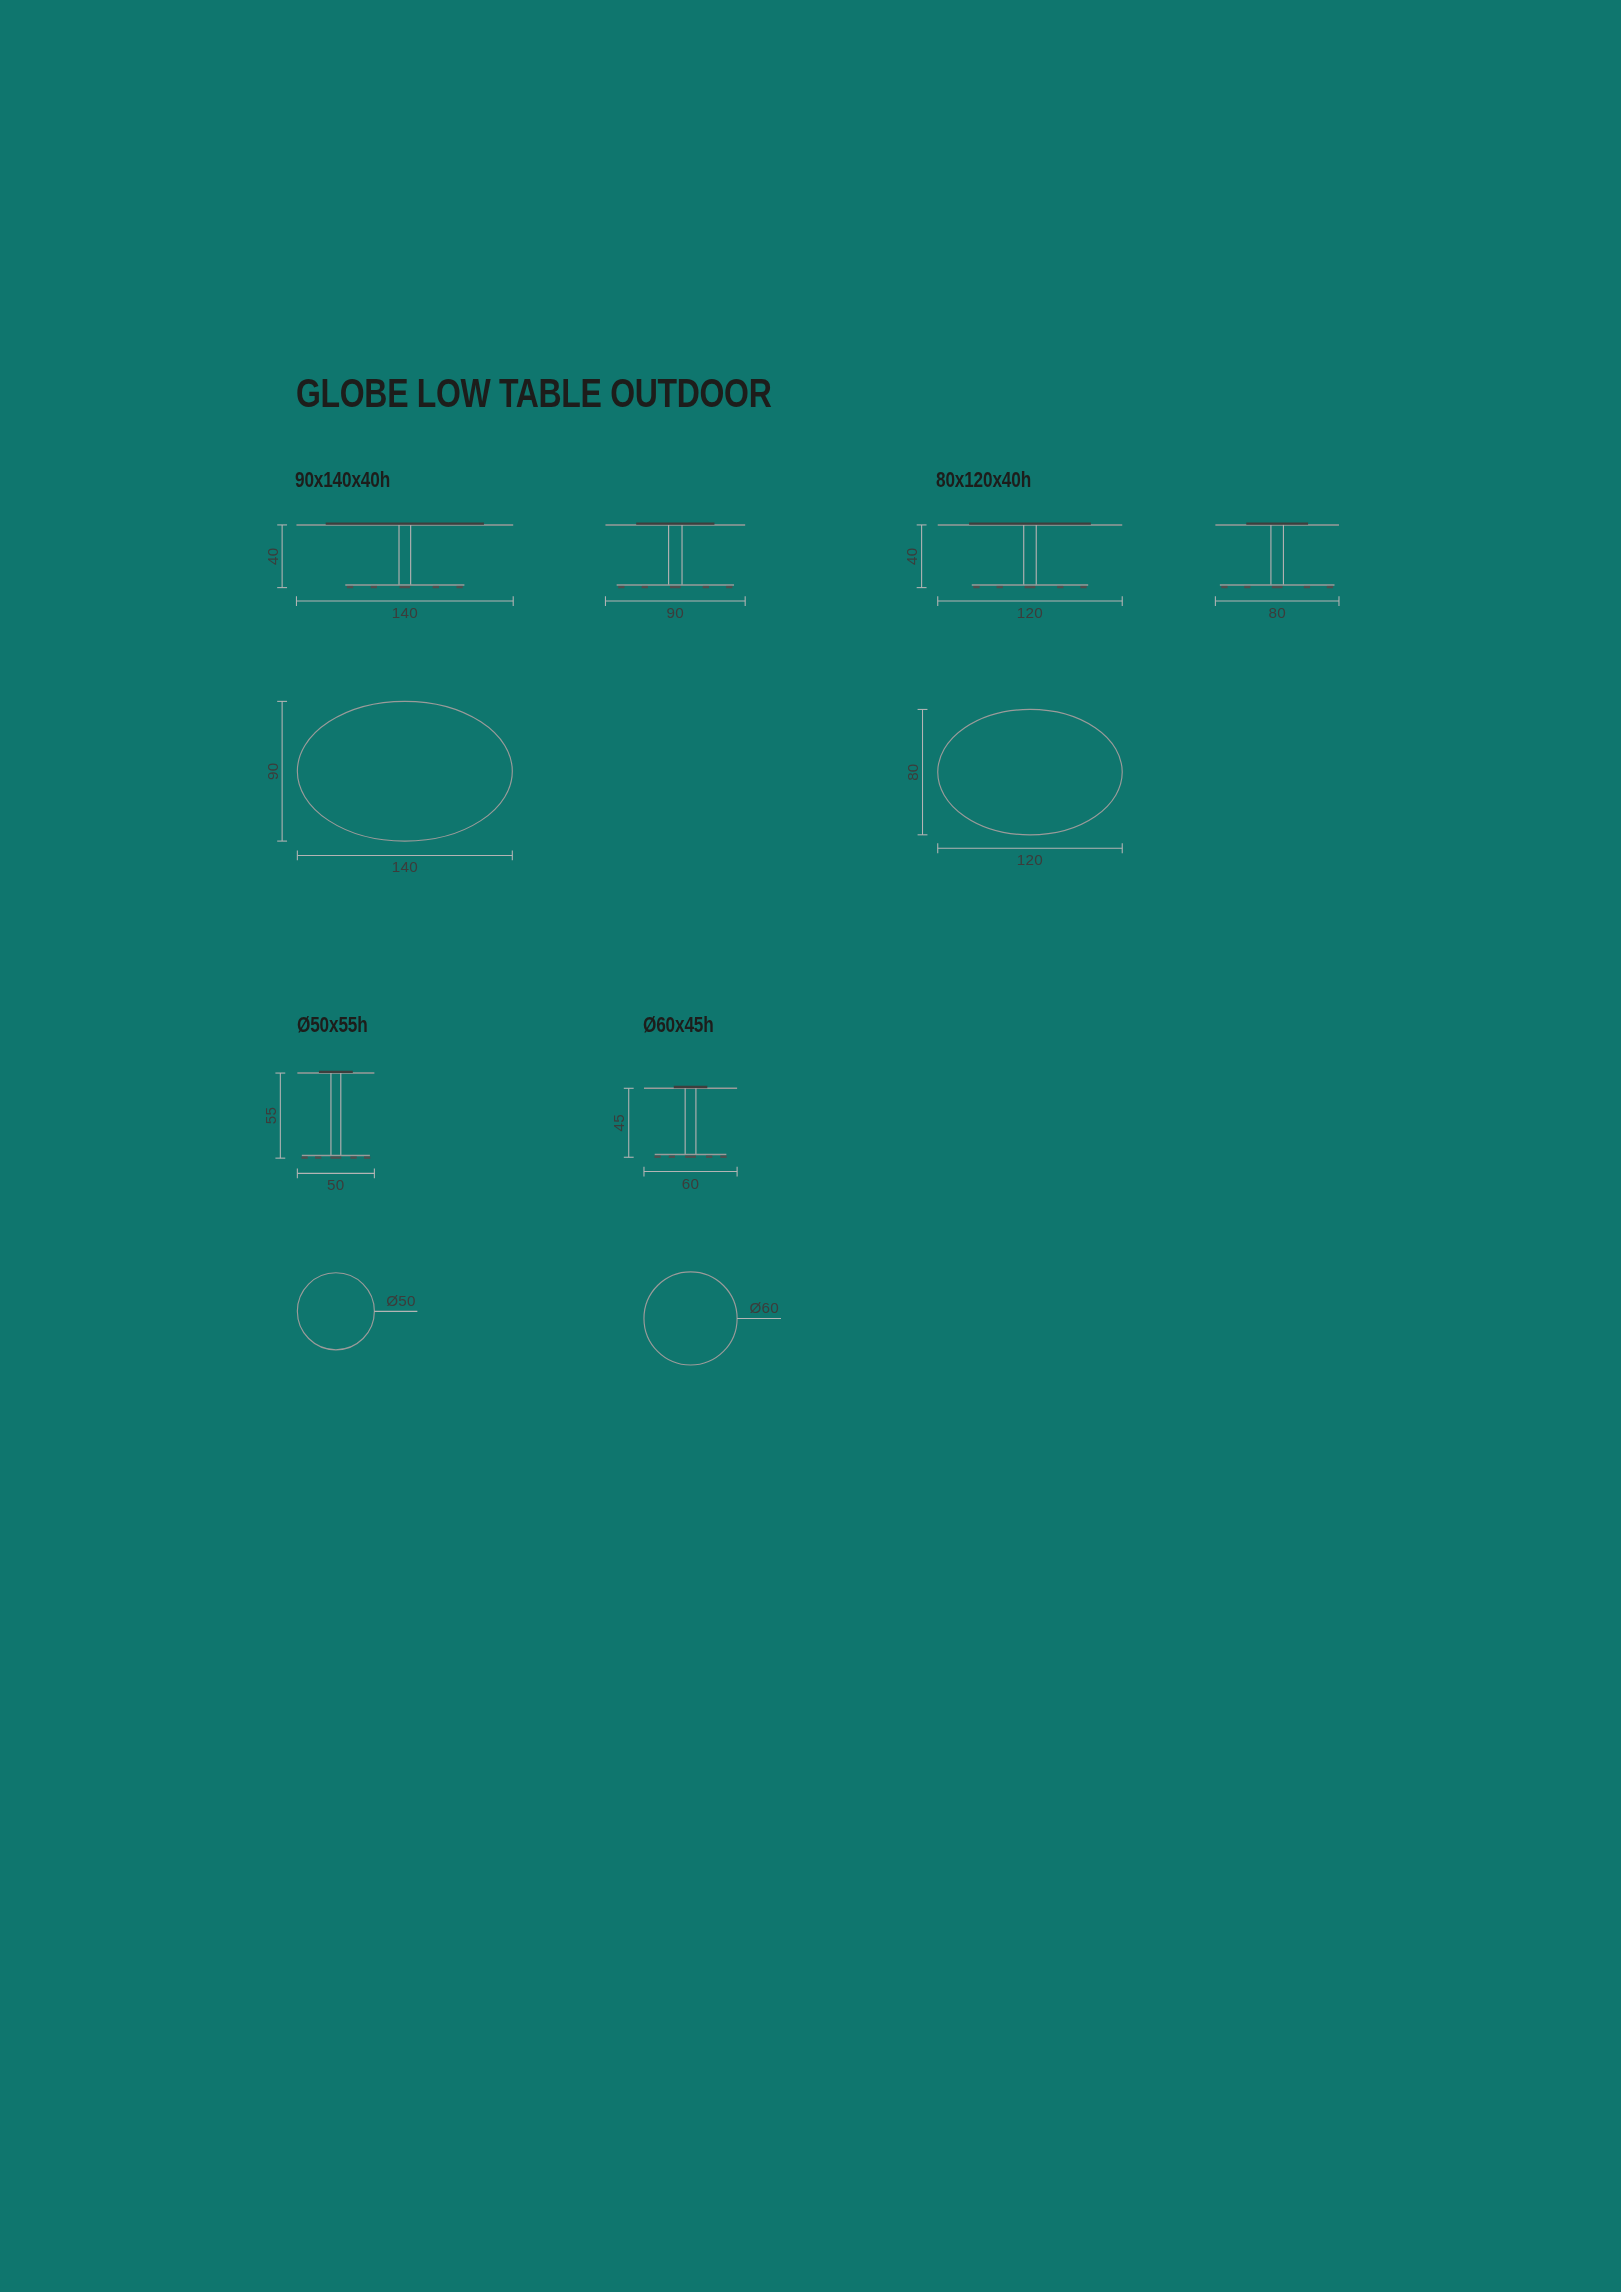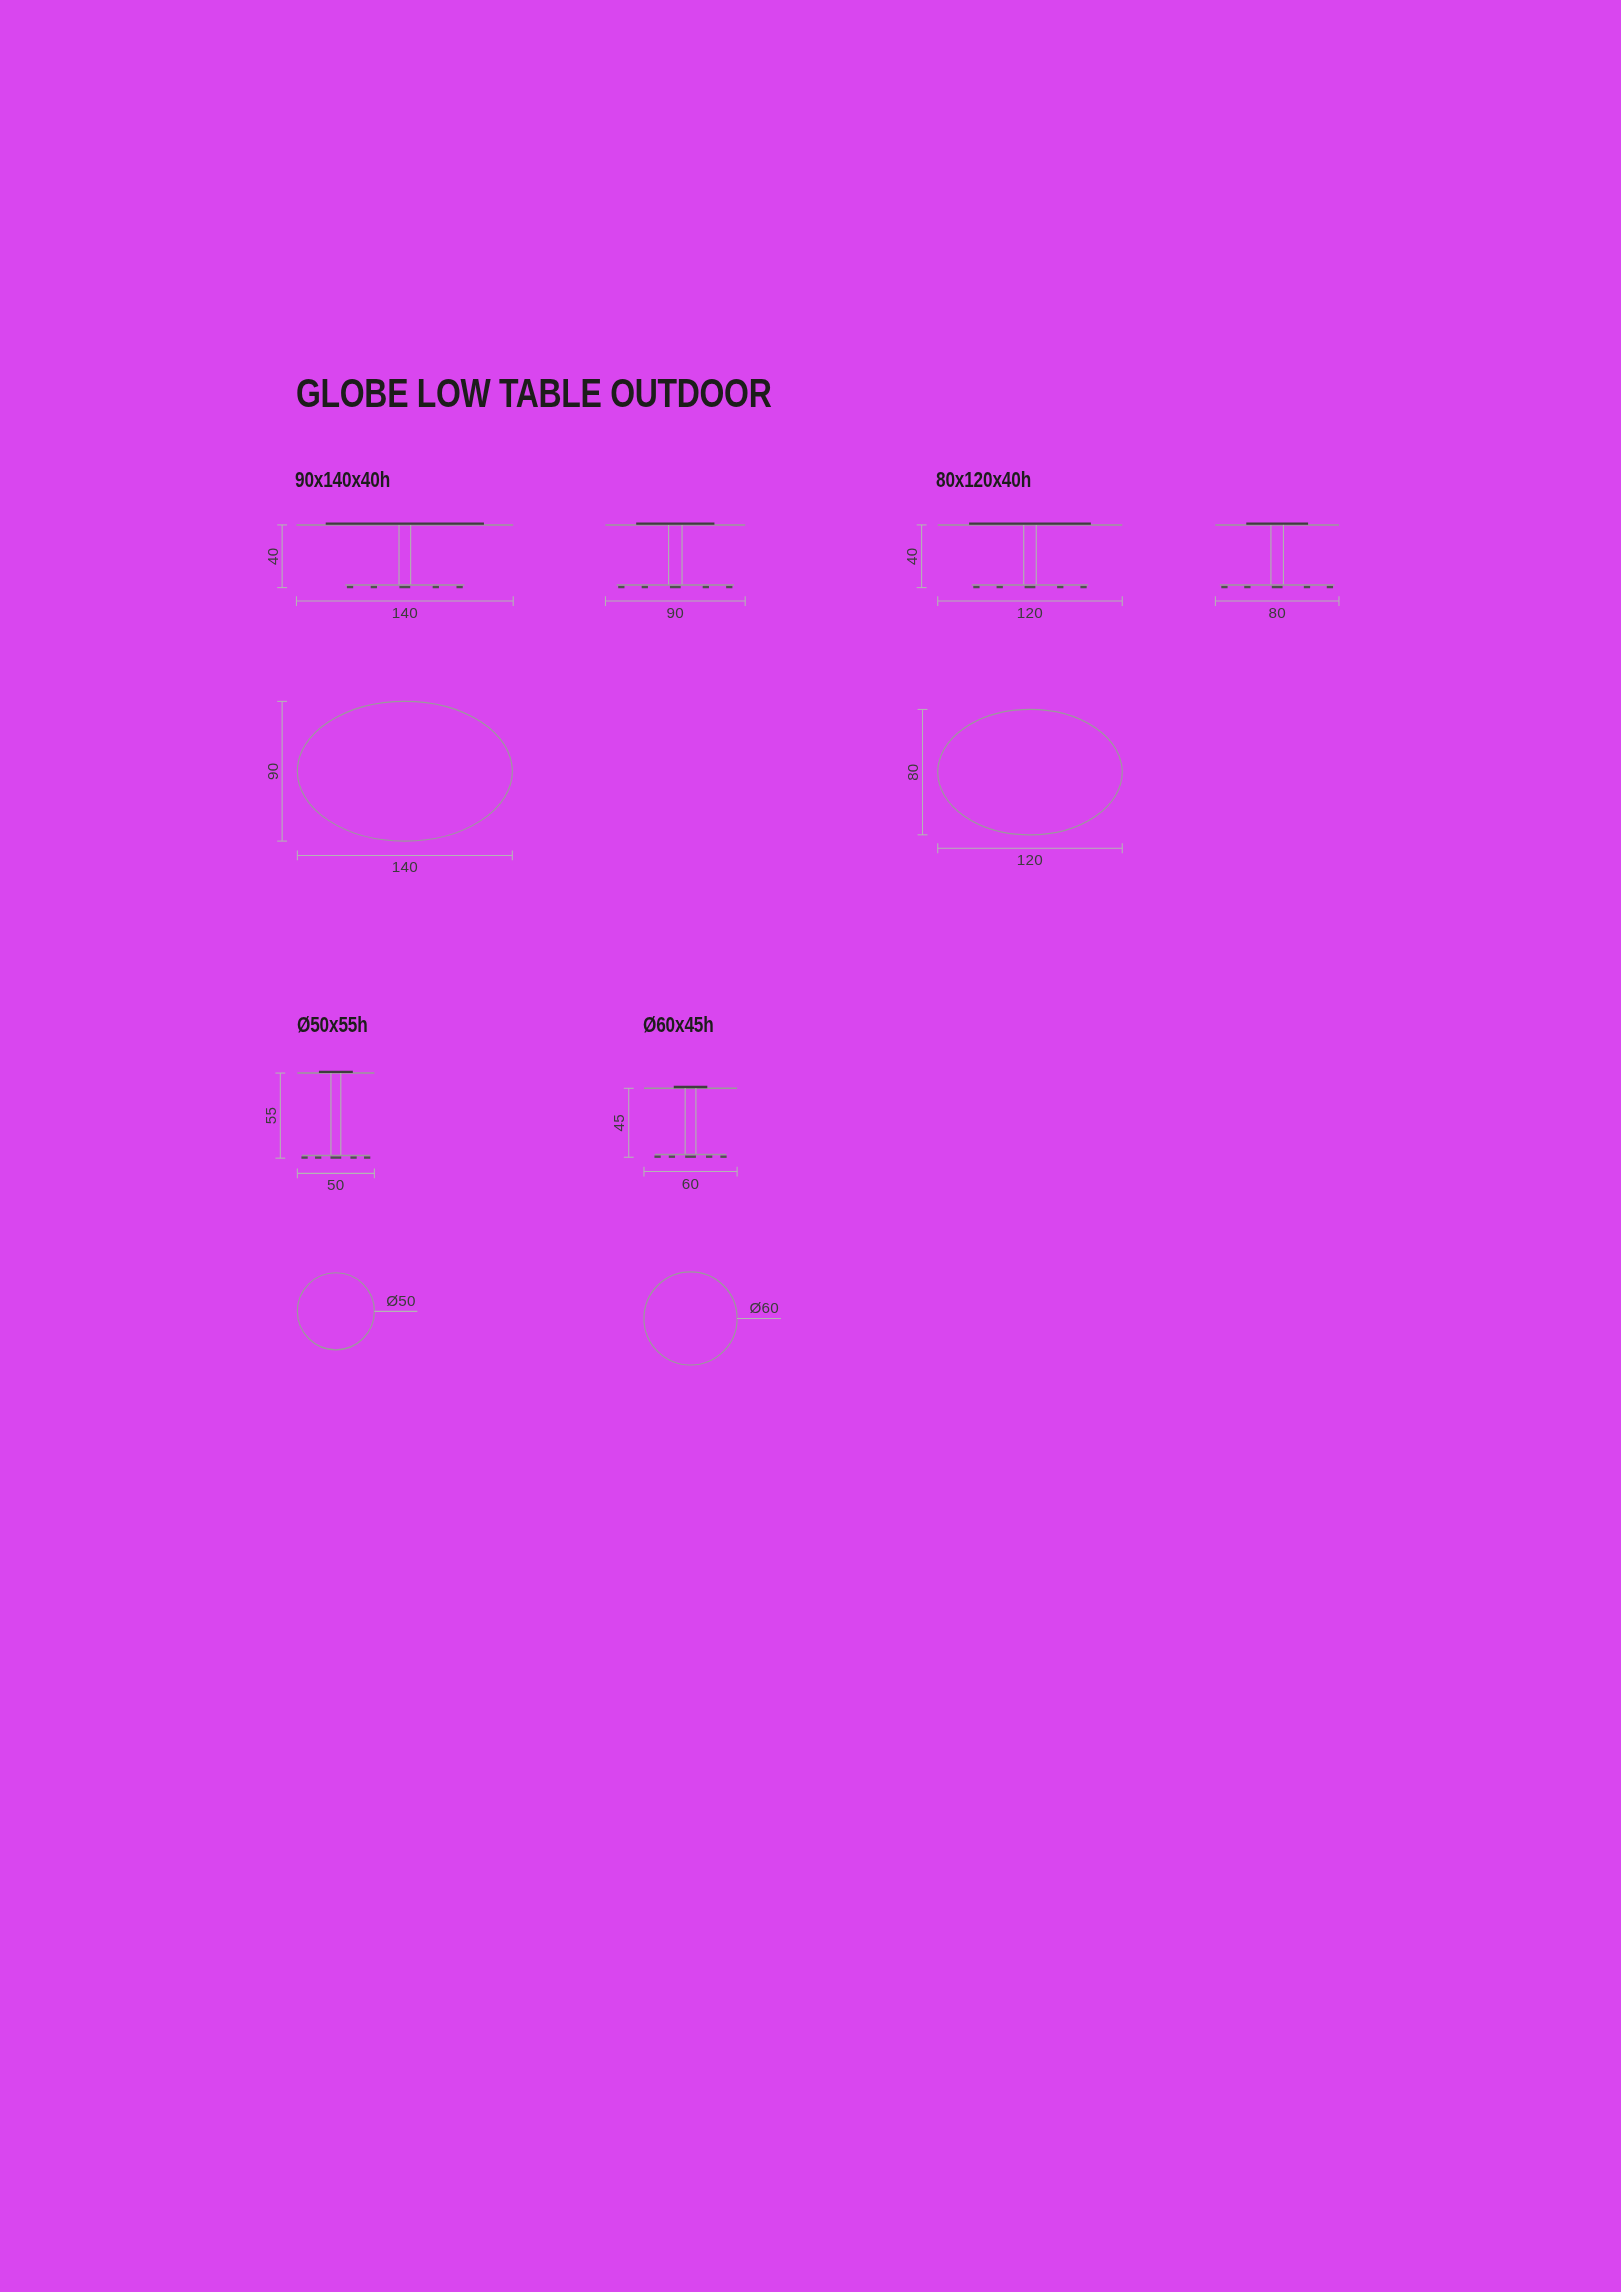--- a/index.html
+++ b/index.html
@@ -1,21 +1,21 @@
 <!DOCTYPE html>
 <html style="font-size:14.3px"><head>
 <meta charset="utf-8">
 <title>GLOBE LOW TABLE OUTDOOR</title>
 <style>
   html,body{margin:0;padding:0;background:#ffffff;}
   .page{
     position:relative;
     width:1622px;
     height:2293px;
-    background:#d946ef;
+    background:#0f766e;
     font-family:"Liberation Sans", sans-serif;
     overflow:hidden;
   }
   .page-title{
     position:absolute;
     left:296px;
     top:370px;
     margin:0;
     font-size:41px;
     line-height:47px;

